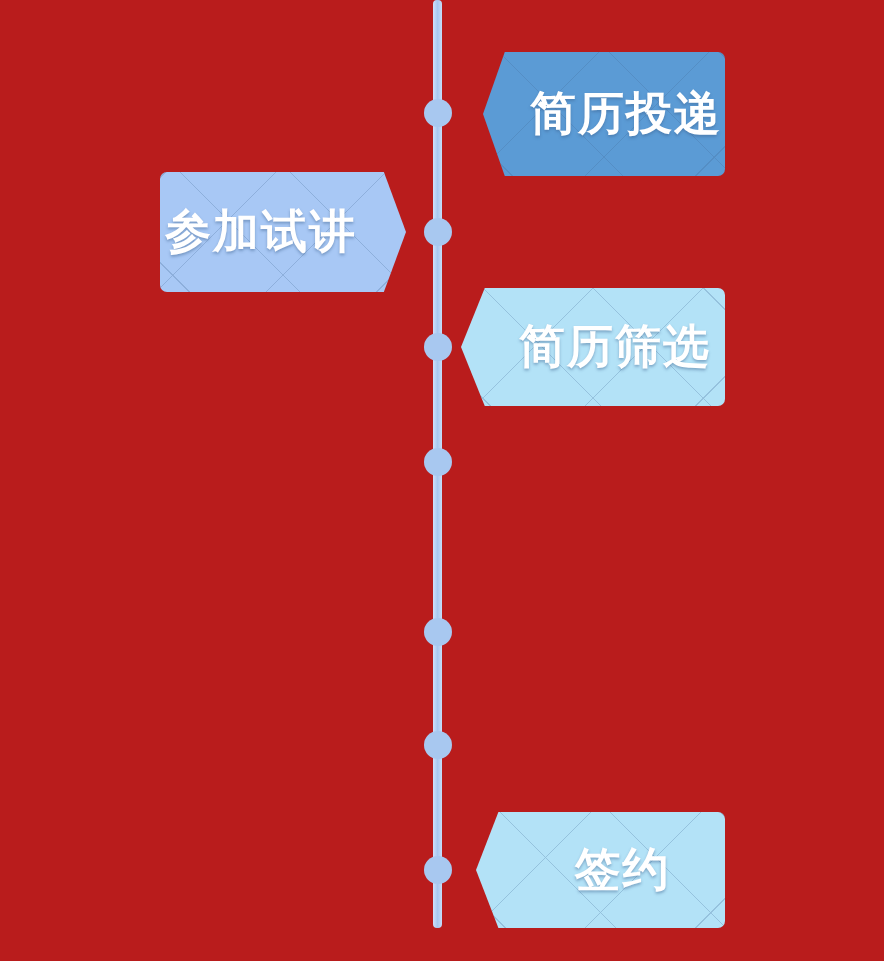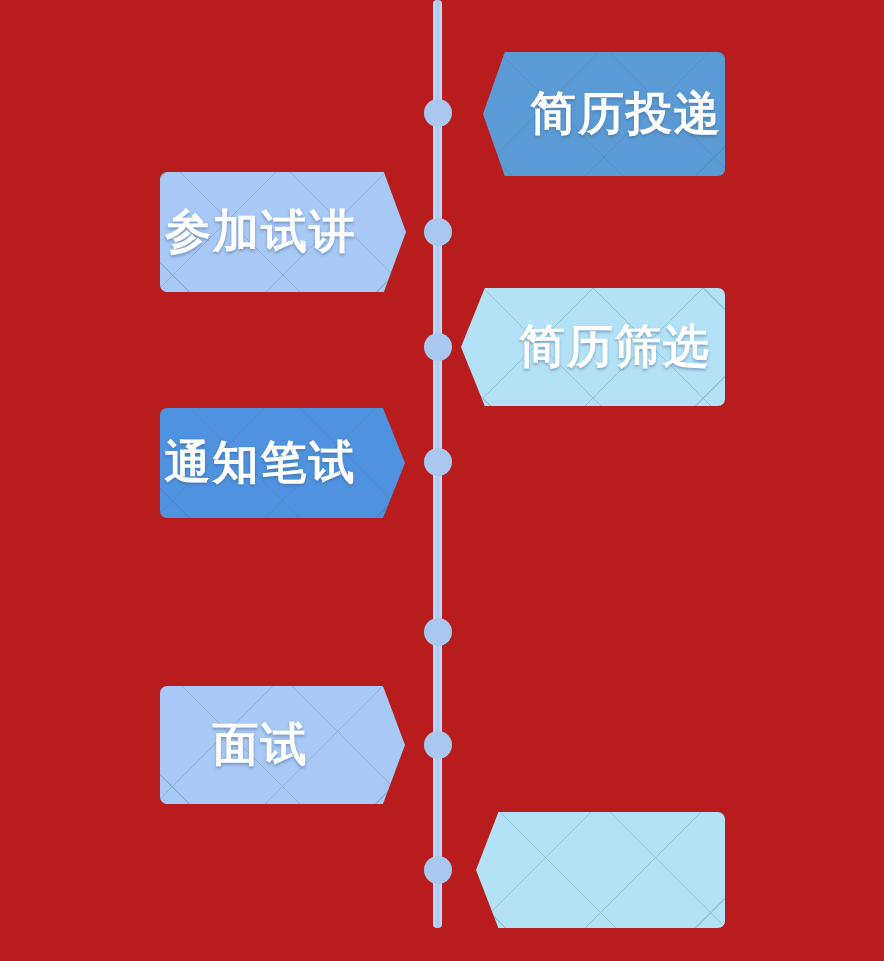--- a/index.html
+++ b/index.html
@@ -121,40 +121,27 @@
   <div class="spine-dot" style="top: 347px; background: rgb(168, 200, 240);"></div>
   <div class="banner right" style="left:461px; top:288px; width:264px; height:118px;">
     <div class="banner-shape soft">
       <div class="banner-fill" style="background:#b3e2f7;"></div>
       <div class="banner-tex"></div>
     </div>
     <span class="banner-label" style="color: rgb(255, 255, 255);">简历筛选</span>
   </div>
 
   <div class="spine-dot" style="top: 462px; background: rgb(168, 200, 240);"></div>
-  <div class="banner left" style="left:160px; top:408px; width:245px; height:110px;">
-    <div class="banner-shape soft">
-      <div class="banner-fill" style="background:#4f93e0;"></div>
-      <div class="banner-tex"></div>
-    </div>
-    <span class="banner-label" style="color: rgb(255, 255, 255);">通知笔试</span>
-  </div>
 
   <div class="spine-dot" style="top: 632px; background: rgb(168, 200, 240);"></div>
 
   <div class="spine-dot" style="top: 745px; background: rgb(168, 200, 240);"></div>
-  <div class="banner left" style="left:160px; top:686px; width:245px; height:118px;">
-    <div class="banner-shape soft">
-      <div class="banner-fill" style="background:#a8c8f5;"></div>
-      <div class="banner-tex"></div>
-    </div>
-    <span class="banner-label" style="color: rgb(255, 255, 255);">面试</span>
-  </div>
 
   <div class="spine-dot" style="top: 870px; background: rgb(168, 200, 240);"></div>
   <div class="banner right" style="left:476px; top:812px; width:249px; height:116px;">
     <div class="banner-shape soft">
       <div class="banner-fill" style="background:#b3e2f7;"></div>
       <div class="banner-tex"></div>
     </div>
+    <span class="banner-label" style="color: rgb(255, 255, 255);">签约</span>
   </div>
 
 </div>
 
 </body></html>

